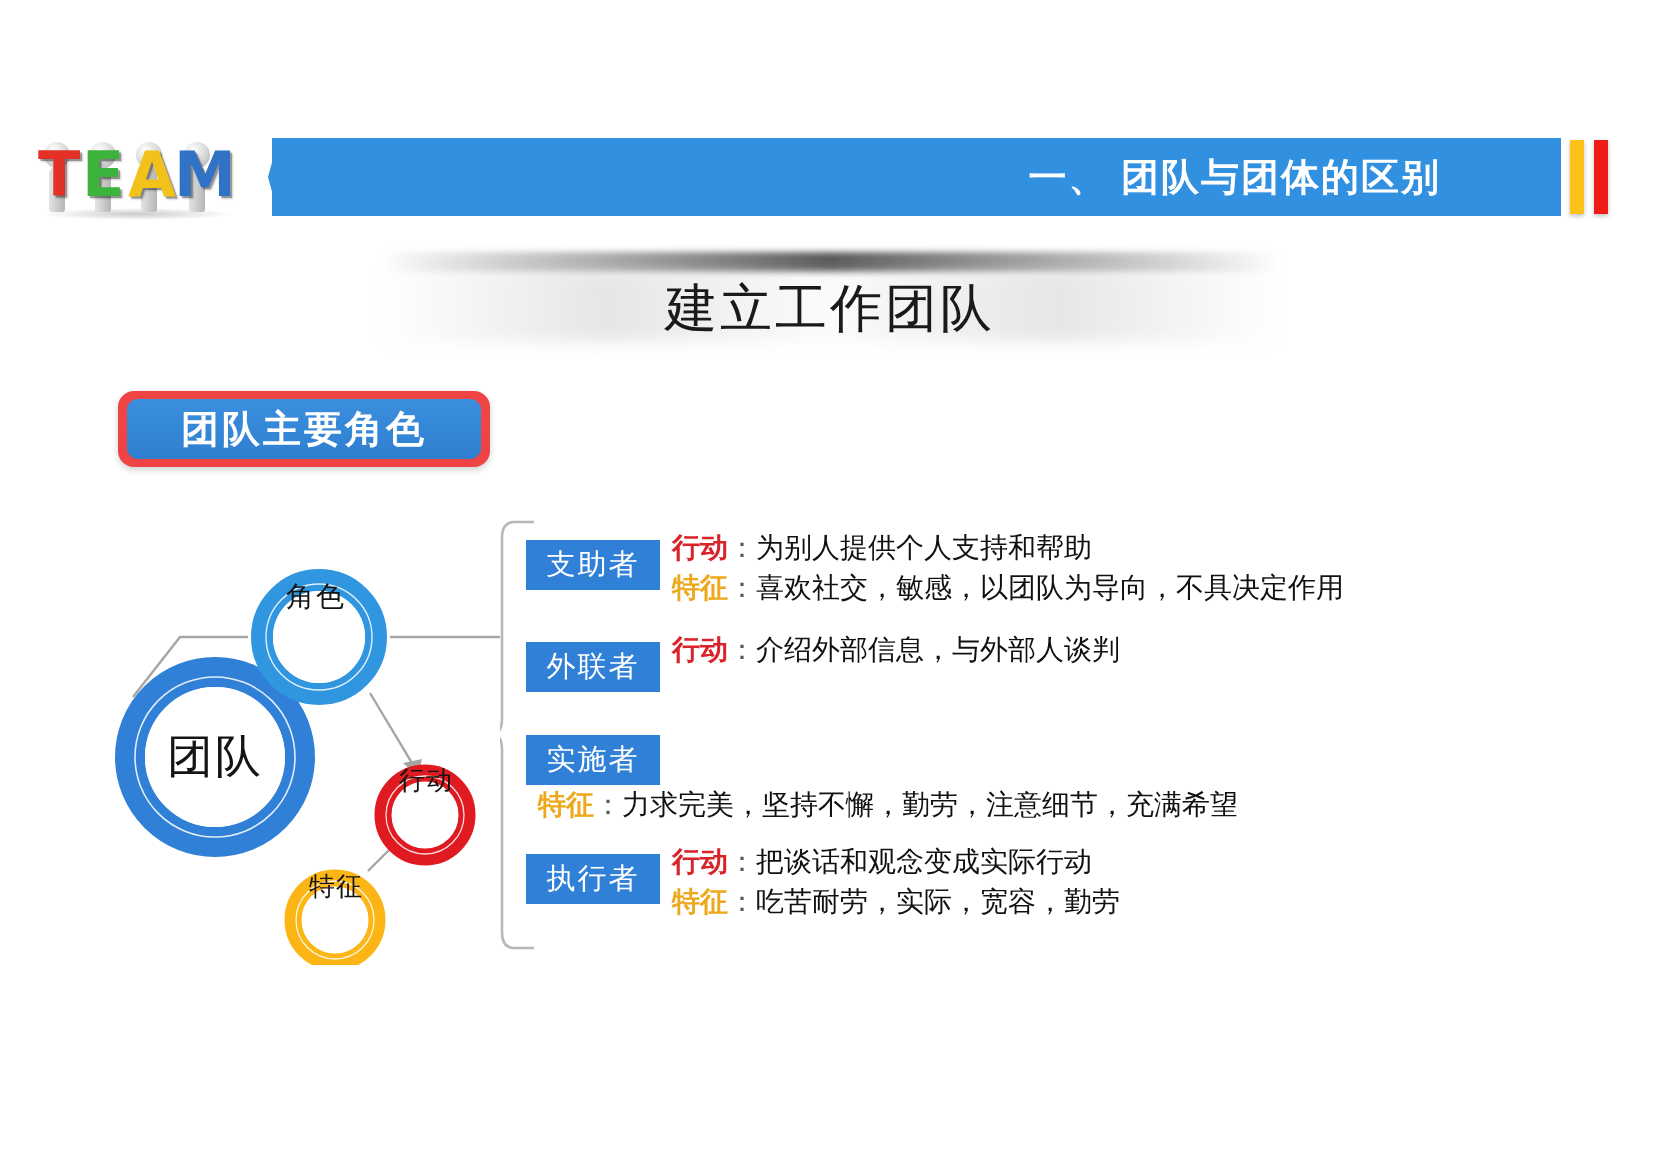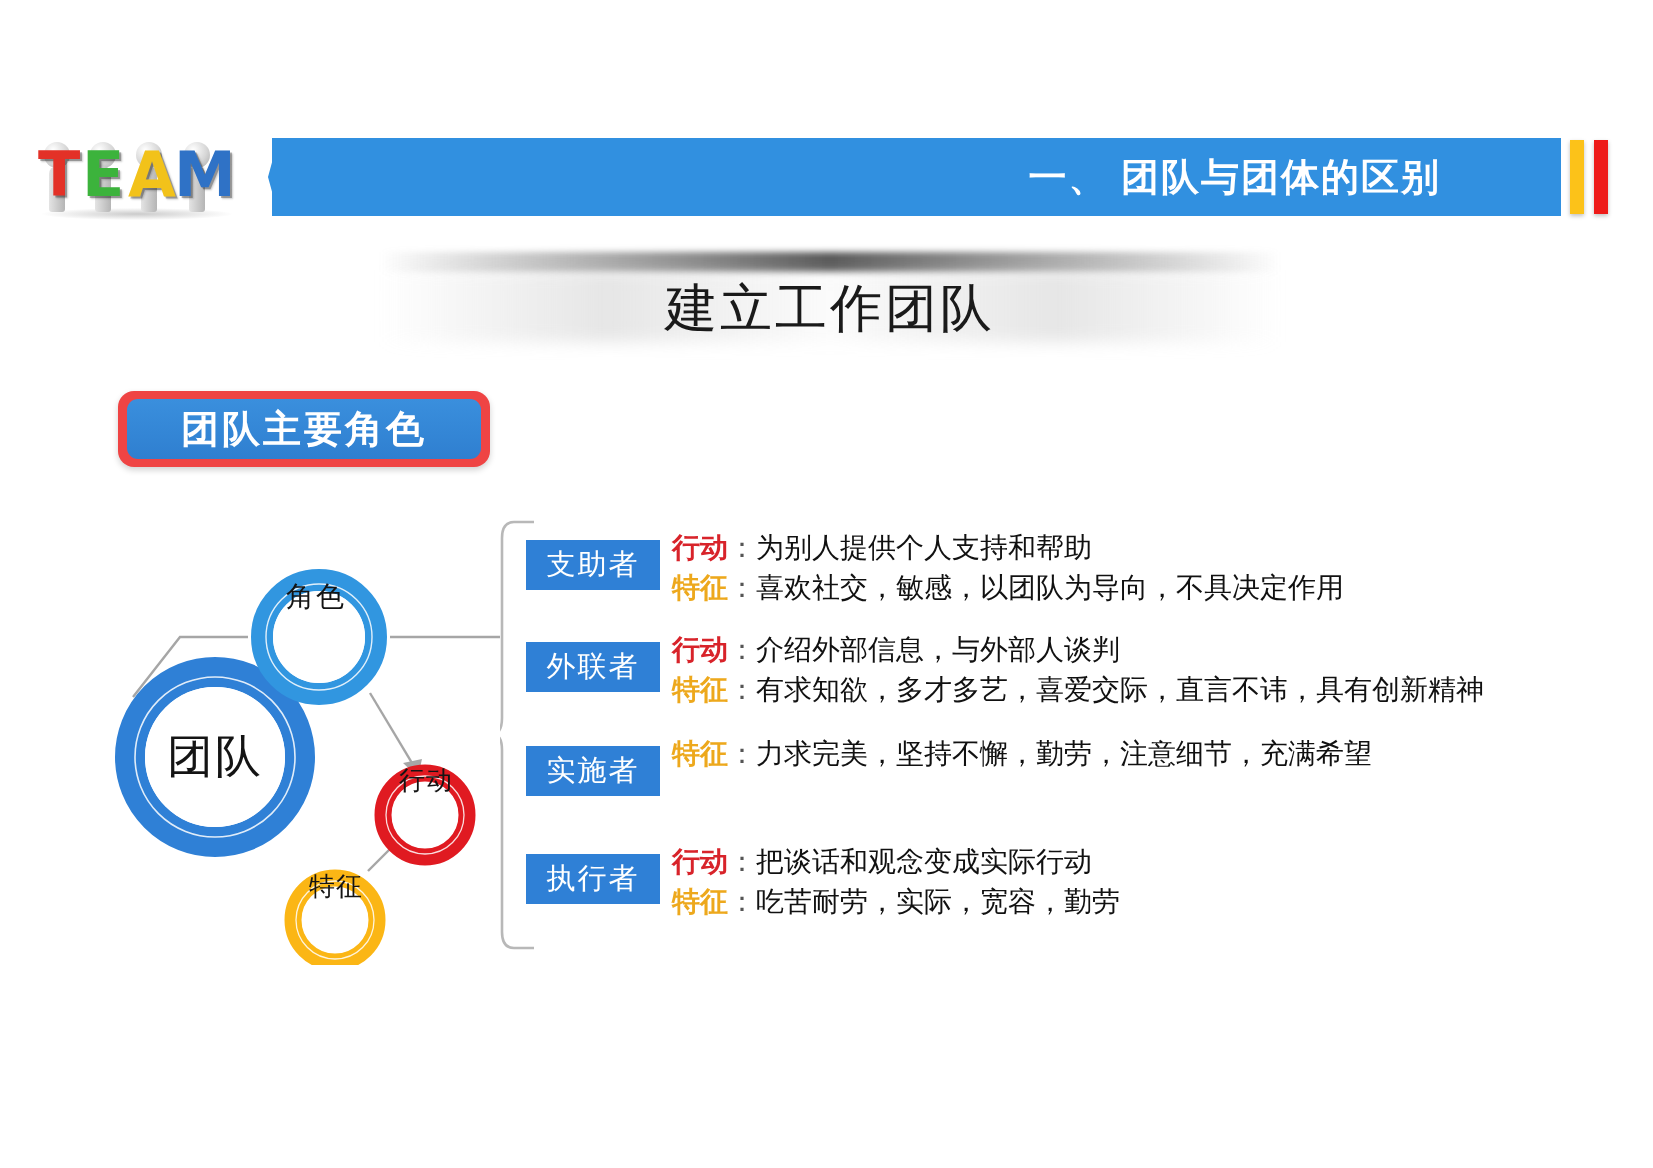--- a/index.html
+++ b/index.html
@@ -237,21 +237,21 @@
   .role-row {
     position: absolute;
     left: 26px;
     width: 1030px;
     height: 86px;
     display: flex;
     align-items: flex-start;
   }
   .role-row.r1 { top: 8px; }
   .role-row.r2 { top: 110px; }
-  .role-row.r3 { top: 214px; }
+  .role-row.r3 { top: 203px; flex-direction: column; }
   .role-row.r4 { top: 322px; }
 
   .role-chip {
     flex: 0 0 auto;
     width: 134px;
     height: 50px;
     background: #2f80d6;
     color: #ffffff;
     font-size: 29px;
     letter-spacing: 2px;
@@ -374,21 +374,20 @@
       <div class="role-lines">
         <div class="role-line"><span class="k-action">行动</span><span class="k-colon">：</span><span>为别人提供个人支持和帮助</span></div>
         <div class="role-line"><span class="k-trait">特征</span><span class="k-colon">：</span><span>喜欢社交，敏感，以团队为导向，不具决定作用</span></div>
       </div>
     </div>
 
     <div class="role-row r2">
       <div class="role-chip">外联者</div>
       <div class="role-lines">
         <div class="role-line"><span class="k-action">行动</span><span class="k-colon">：</span><span>介绍外部信息，与外部人谈判</span></div>
-        <div class="role-line"><span class="k-trait">特征</span><span class="k-colon">：</span><span>有求知欲，多才多艺，喜爱交际，直言不讳，具有创新精神</span></div>
       </div>
     </div>
 
     <div class="role-row r3">
       <div class="role-chip">实施者</div>
       <div class="role-lines">
         <div class="role-line"><span class="k-trait">特征</span><span class="k-colon">：</span><span>力求完美，坚持不懈，勤劳，注意细节，充满希望</span></div>
       </div>
     </div>
 

